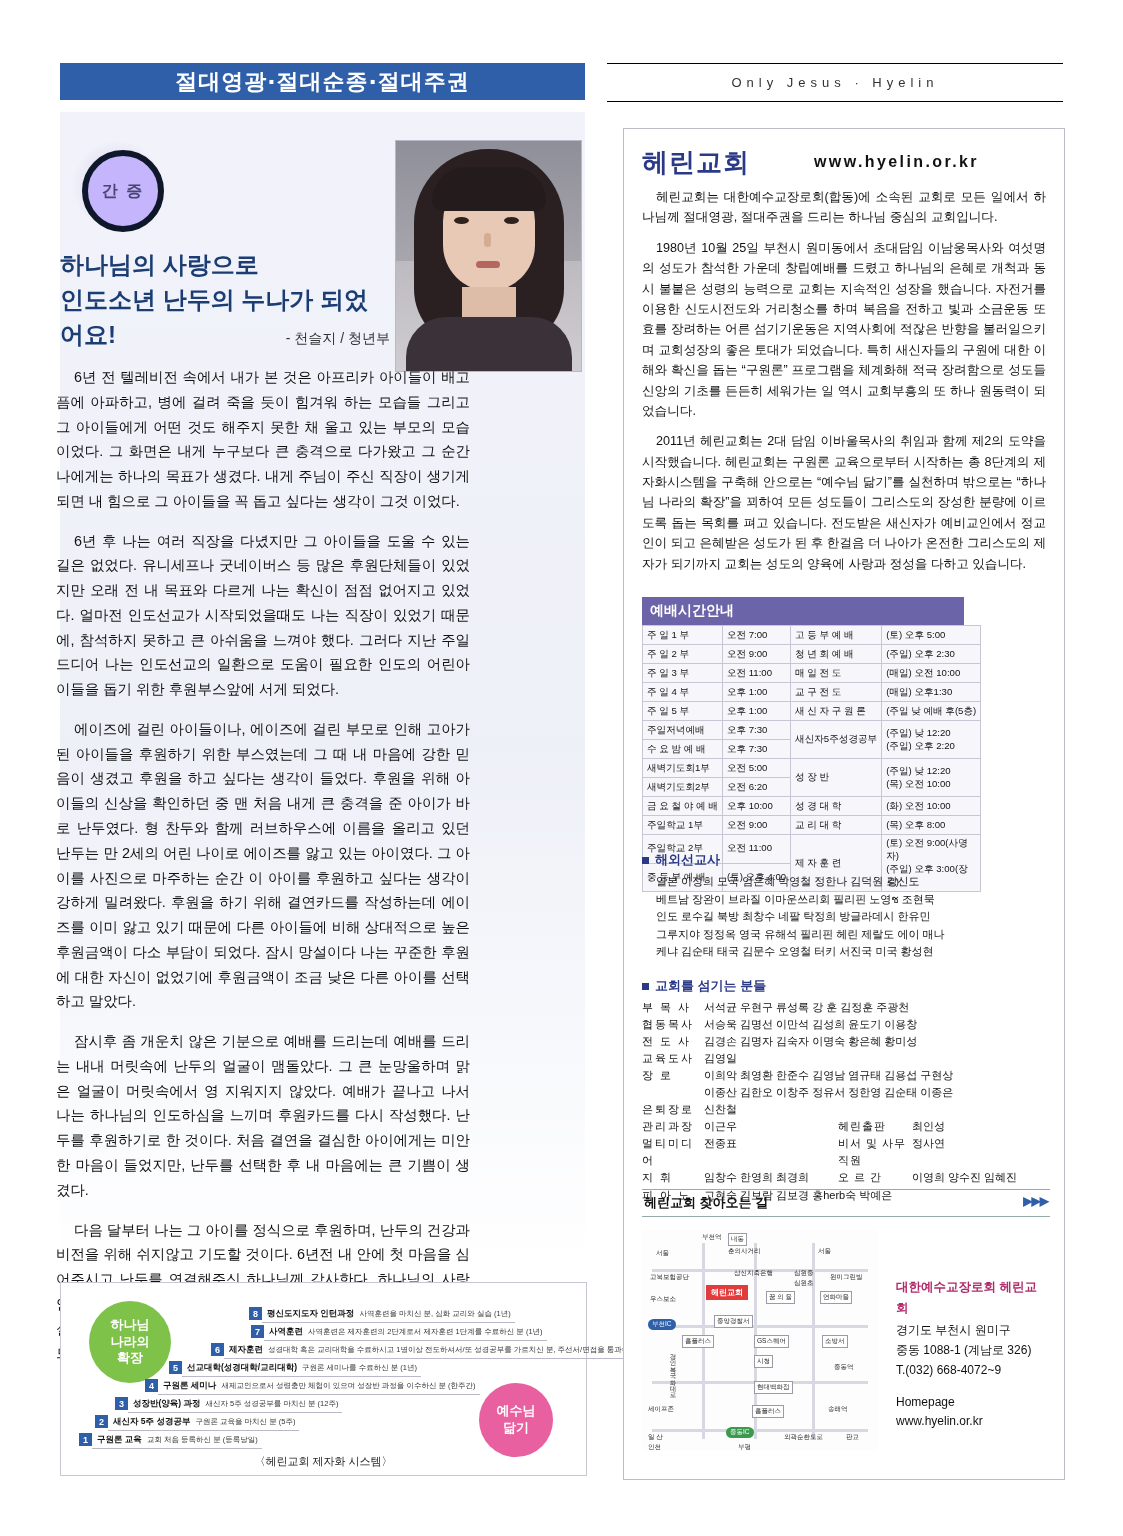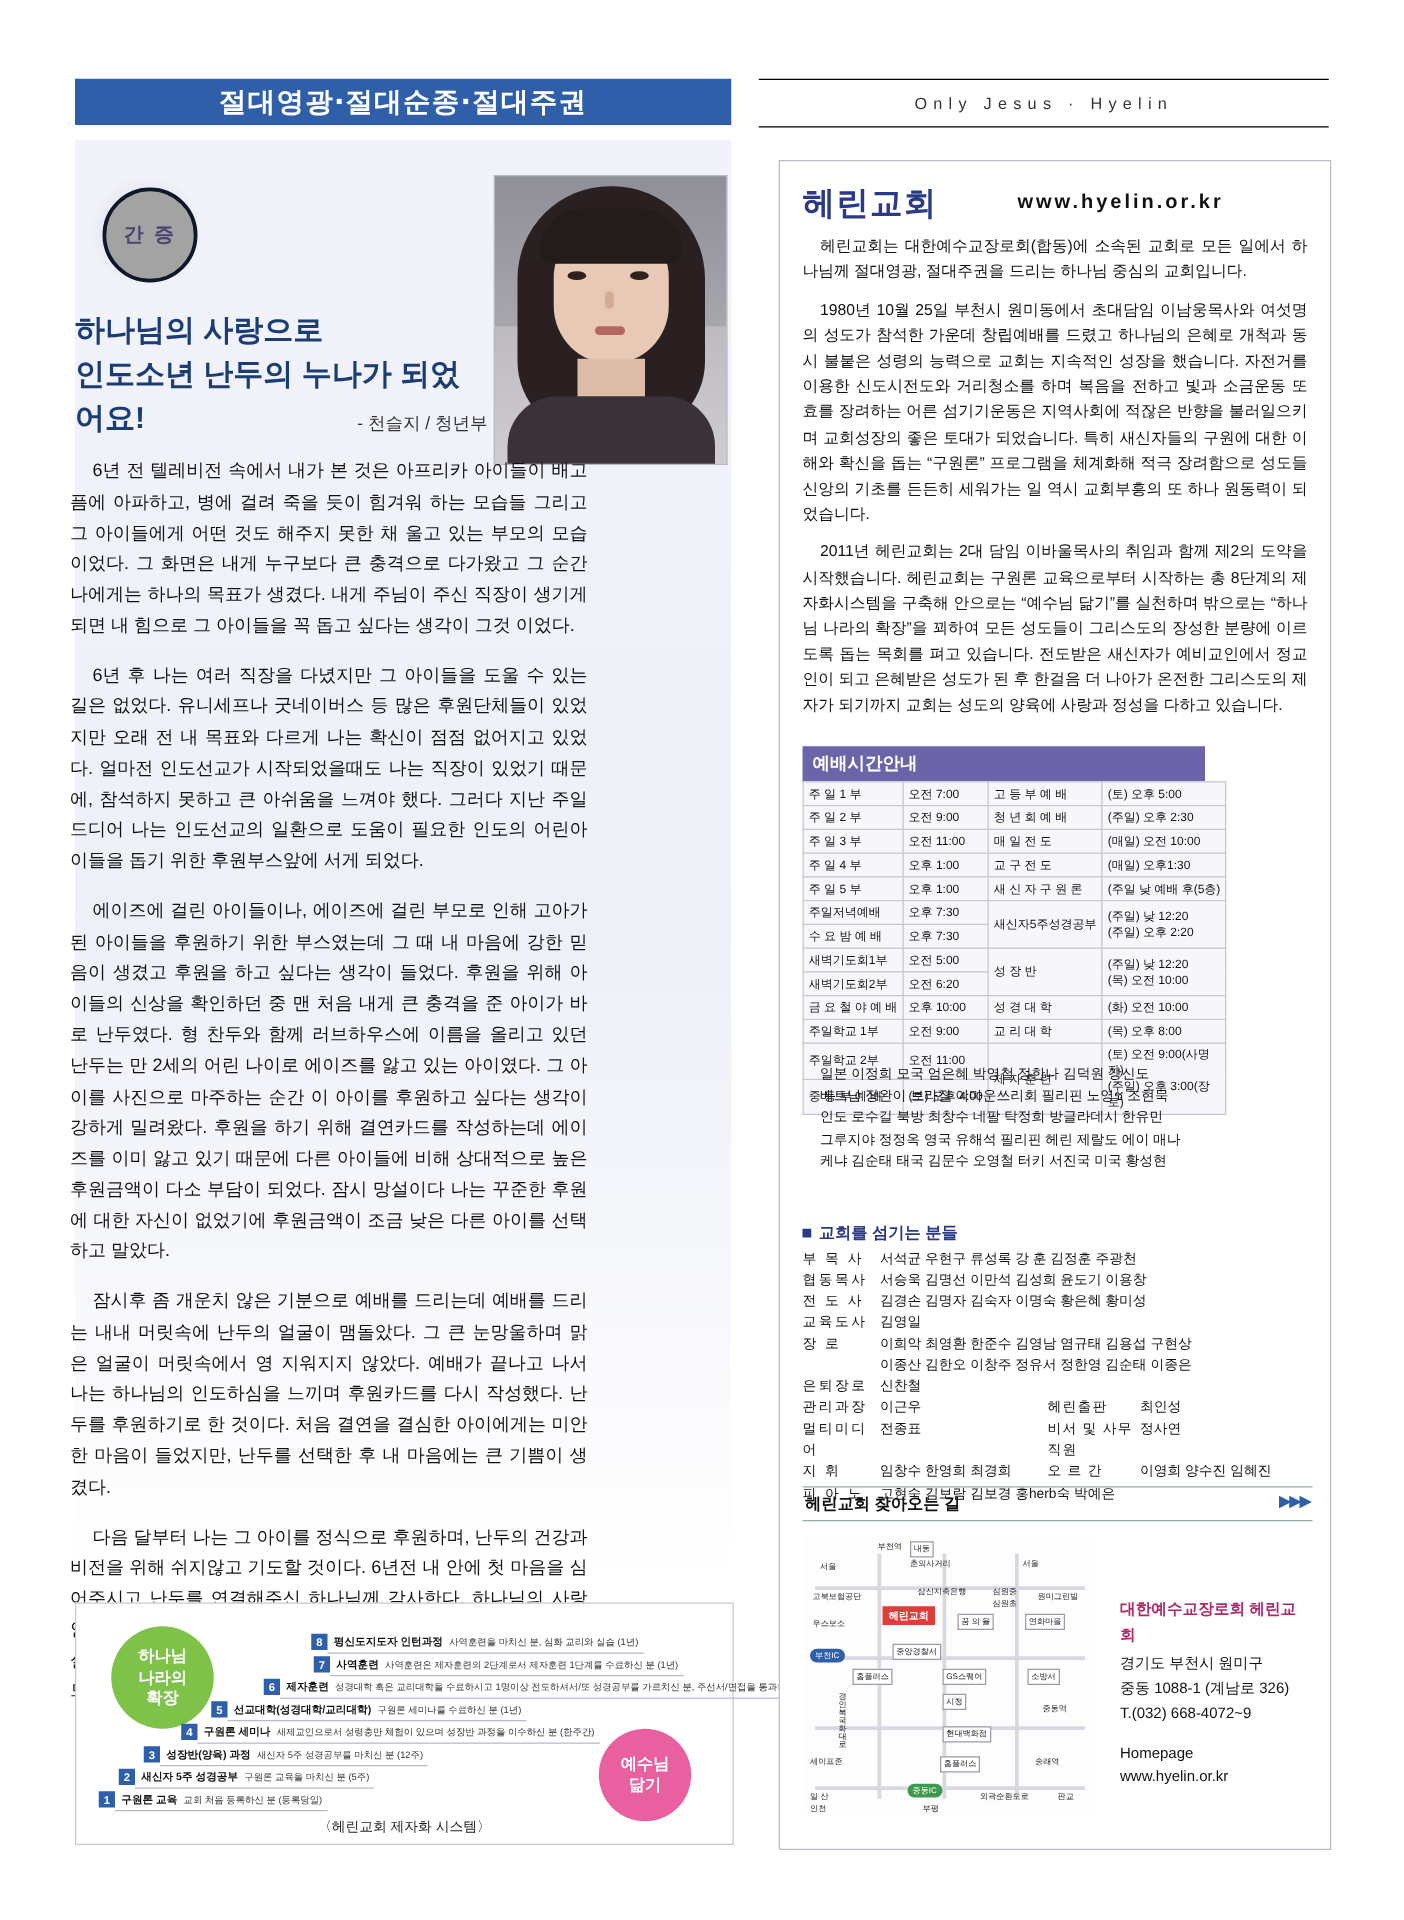--- a/index.html
+++ b/index.html
@@ -37,21 +37,21 @@
     position:absolute;left:60px;top:112px;width:525px;height:1160px;
     background:linear-gradient(180deg,#f2f3fa 0%, #eef0f8 55%, #ffffff 100%);
   }
   .badge-wrap{position:absolute;left:82px;top:150px;width:70px;height:70px;}
   .badge-glow{
     position:absolute;left:-10px;top:-10px;width:90px;height:90px;border-radius:50%;
     background:radial-gradient(circle, rgba(196,186,226,.75) 0%, rgba(221,216,239,.35) 55%, rgba(255,255,255,0) 72%);
   }
   .badge{
     position:absolute;left:0;top:0;width:70px;height:70px;border-radius:50%;
-    background:#a3a3a3;border:3px solid #0f172a;
+    background:#c4b5fd;border:6px solid #0f172a;
     display:flex;align-items:center;justify-content:center;
     font-size:16px;color:#4a4470;font-weight:bold;letter-spacing:2px;
   }
 
   .photo{
     position:absolute;left:395px;top:140px;width:185px;height:230px;
     border:1px solid #b9b9c6;overflow:hidden;background:#cfcfd8;
   }
   .photo .bg{position:absolute;inset:0;background:linear-gradient(180deg,#9a9aa4 0%, #b9b6bb 40%, #cfcdd2 100%);}
   .photo .wall{position:absolute;left:0;top:0;width:100%;height:52%;background:linear-gradient(180deg,#8f8f99,#a8a6ad);}
@@ -392,20 +392,24 @@
         </tr>
         <tr>
           <td class="lbl">중 등 부 예 배</td>
           <td class="val">(토) 오후 4:00</td>
         </tr>
       </tbody>
         </table>
     </div>
 
     <div class="missionaries">
+      <div class="sec-title">
+        <span class="sq"></span>
+        <span>해외선교사</span>
+      </div>
       <div class="mrow">일본 이정희  모국 엄은혜 박영철 정한나 김덕원 강신도</div>
       <div class="mrow">베트남 장완이  브라질 이마운쓰리회  필리핀 노영ช 조현묵</div>
       <div class="mrow">인도 로수길  북방 최창수   네팔 탁정희    방글라데시 한유민</div>
       <div class="mrow">그루지야 정정옥  영국 유해석    필리핀 헤린 제랄도 에이 매나</div>
       <div class="mrow">케냐 김순태   태국 김문수 오영철    터키 서진국    미국 황성현</div>
     </div>
 
     <div class="staff">
       <div class="sec-title">
         <span class="sq"></span>

